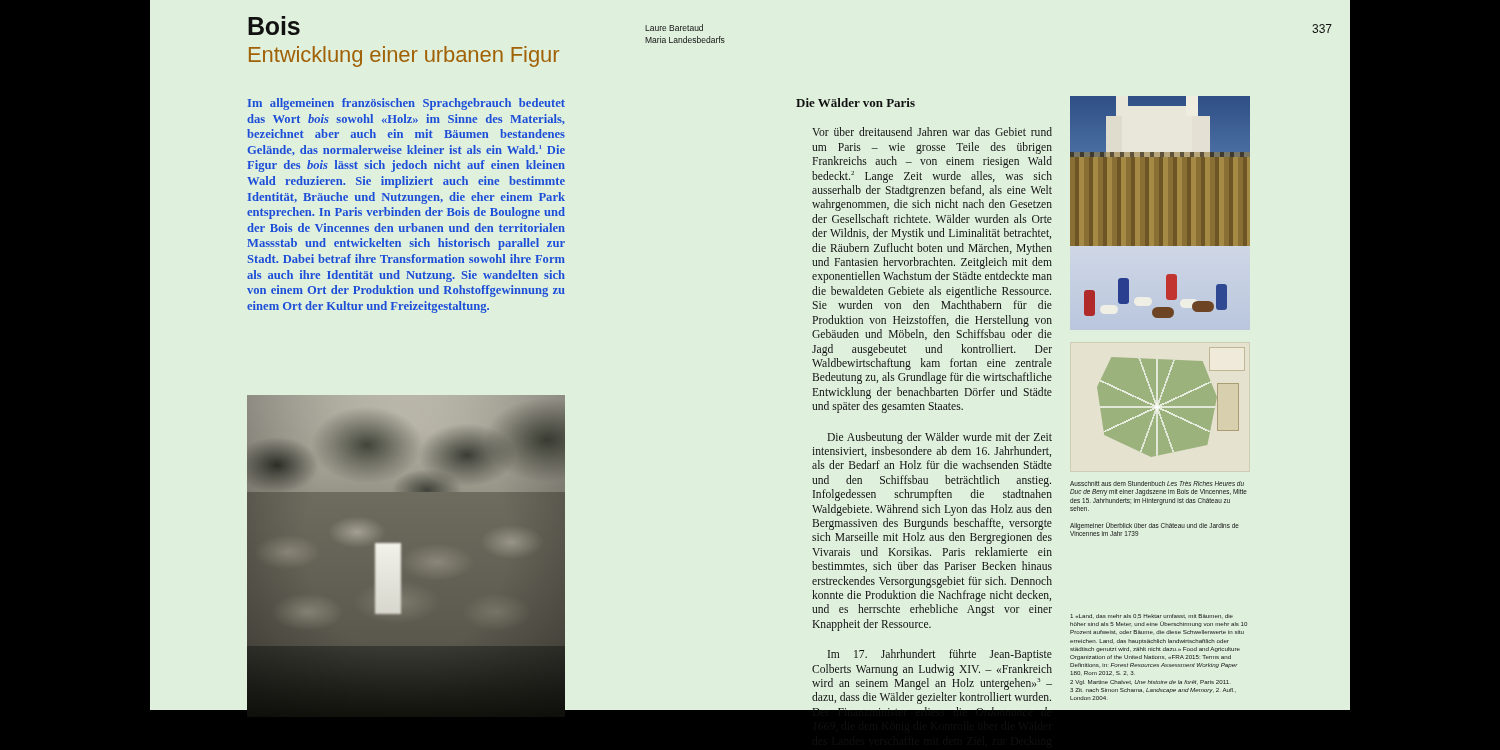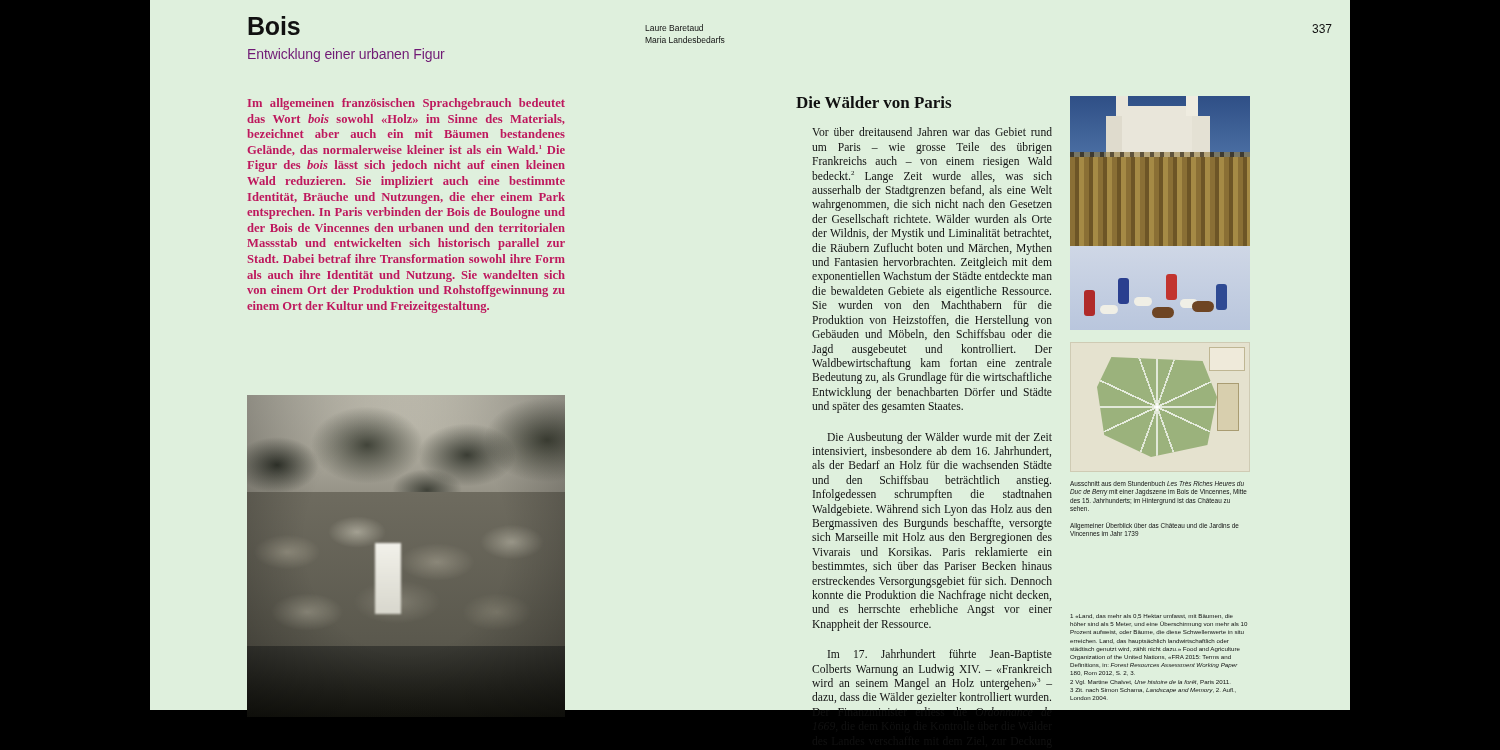--- a/index.html
+++ b/index.html
@@ -32,23 +32,23 @@
     font-family: "Liberation Sans", sans-serif;
     font-weight: bold;
     font-size: 25px;
     line-height: 29px;
     color: #111;
     letter-spacing: -0.2px;
   }
   .title-sub {
     font-family: "Liberation Sans", sans-serif;
     font-weight: normal;
-    font-size: 14px;
+    font-size: 22px;
     line-height: 27px;
-    color: #701a75;
+    color: #a16207;
     letter-spacing: -0.1px;
   }
   .authors {
     position: absolute;
     left: 448px;
     top: 22px;
     font-family: "Liberation Sans", sans-serif;
     font-size: 8.5px;
     line-height: 12px;
     color: #111;
@@ -68,21 +68,21 @@
     left: 97px;
     top: 96px;
     width: 318px;
   }
   .lead {
     font-family: "Liberation Serif", serif;
     font-weight: bold;
     font-size: 12.6px;
     line-height: 15.6px;
     text-align: justify;
-    color: #be185d;
+    color: #1d4ed8;
     hyphens: manual;
   }
   .lead i { font-style: italic; }
   sup {
     font-size: 7px;
     vertical-align: super;
     line-height: 0;
   }
   .photo-left {
     position: absolute;
@@ -134,21 +134,21 @@
 
   .col-mid {
     position: absolute;
     left: 646px;
     top: 96px;
     width: 272px;
   }
   .subhead {
     font-family: "Liberation Serif", serif;
     font-weight: bold;
-    font-size: 17px;
+    font-size: 13px;
     line-height: 14.4px;
     color: #111;
     margin: 0 0 1px 0;
   }
   .body-text {
     font-family: "Liberation Serif", serif;
     font-size: 11.6px;
     line-height: 14.4px;
     text-align: justify;
     color: #111;

